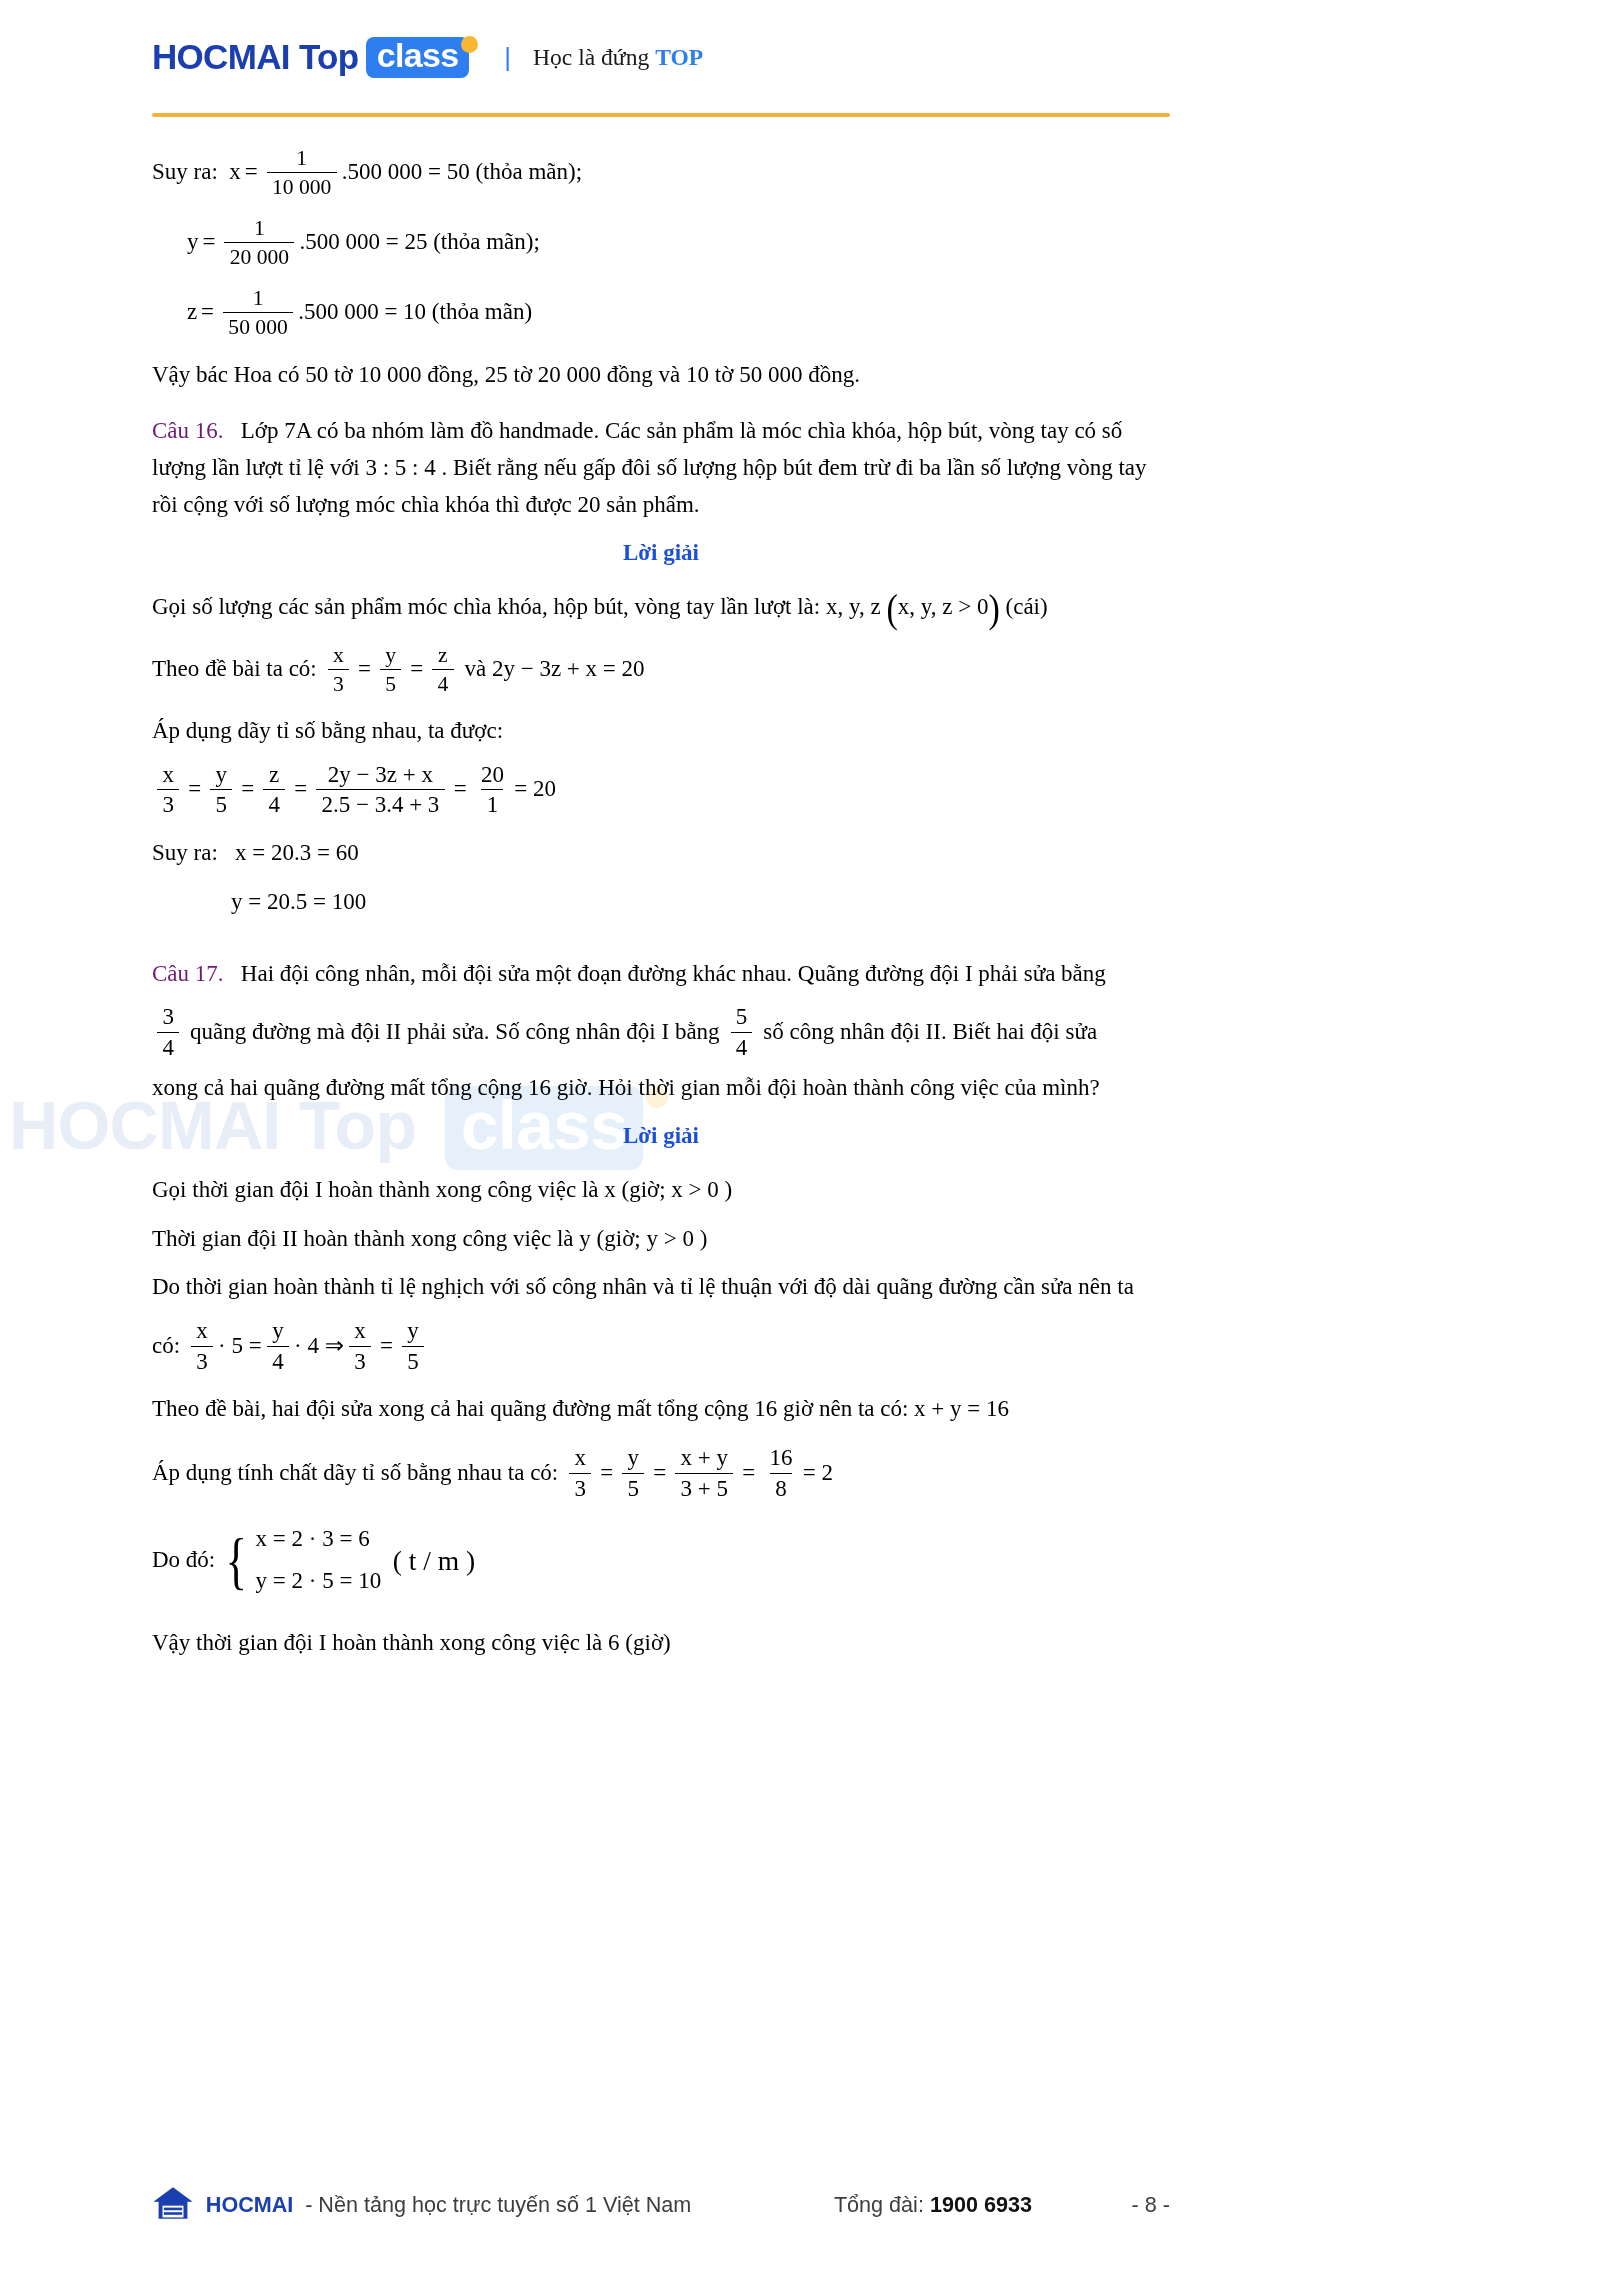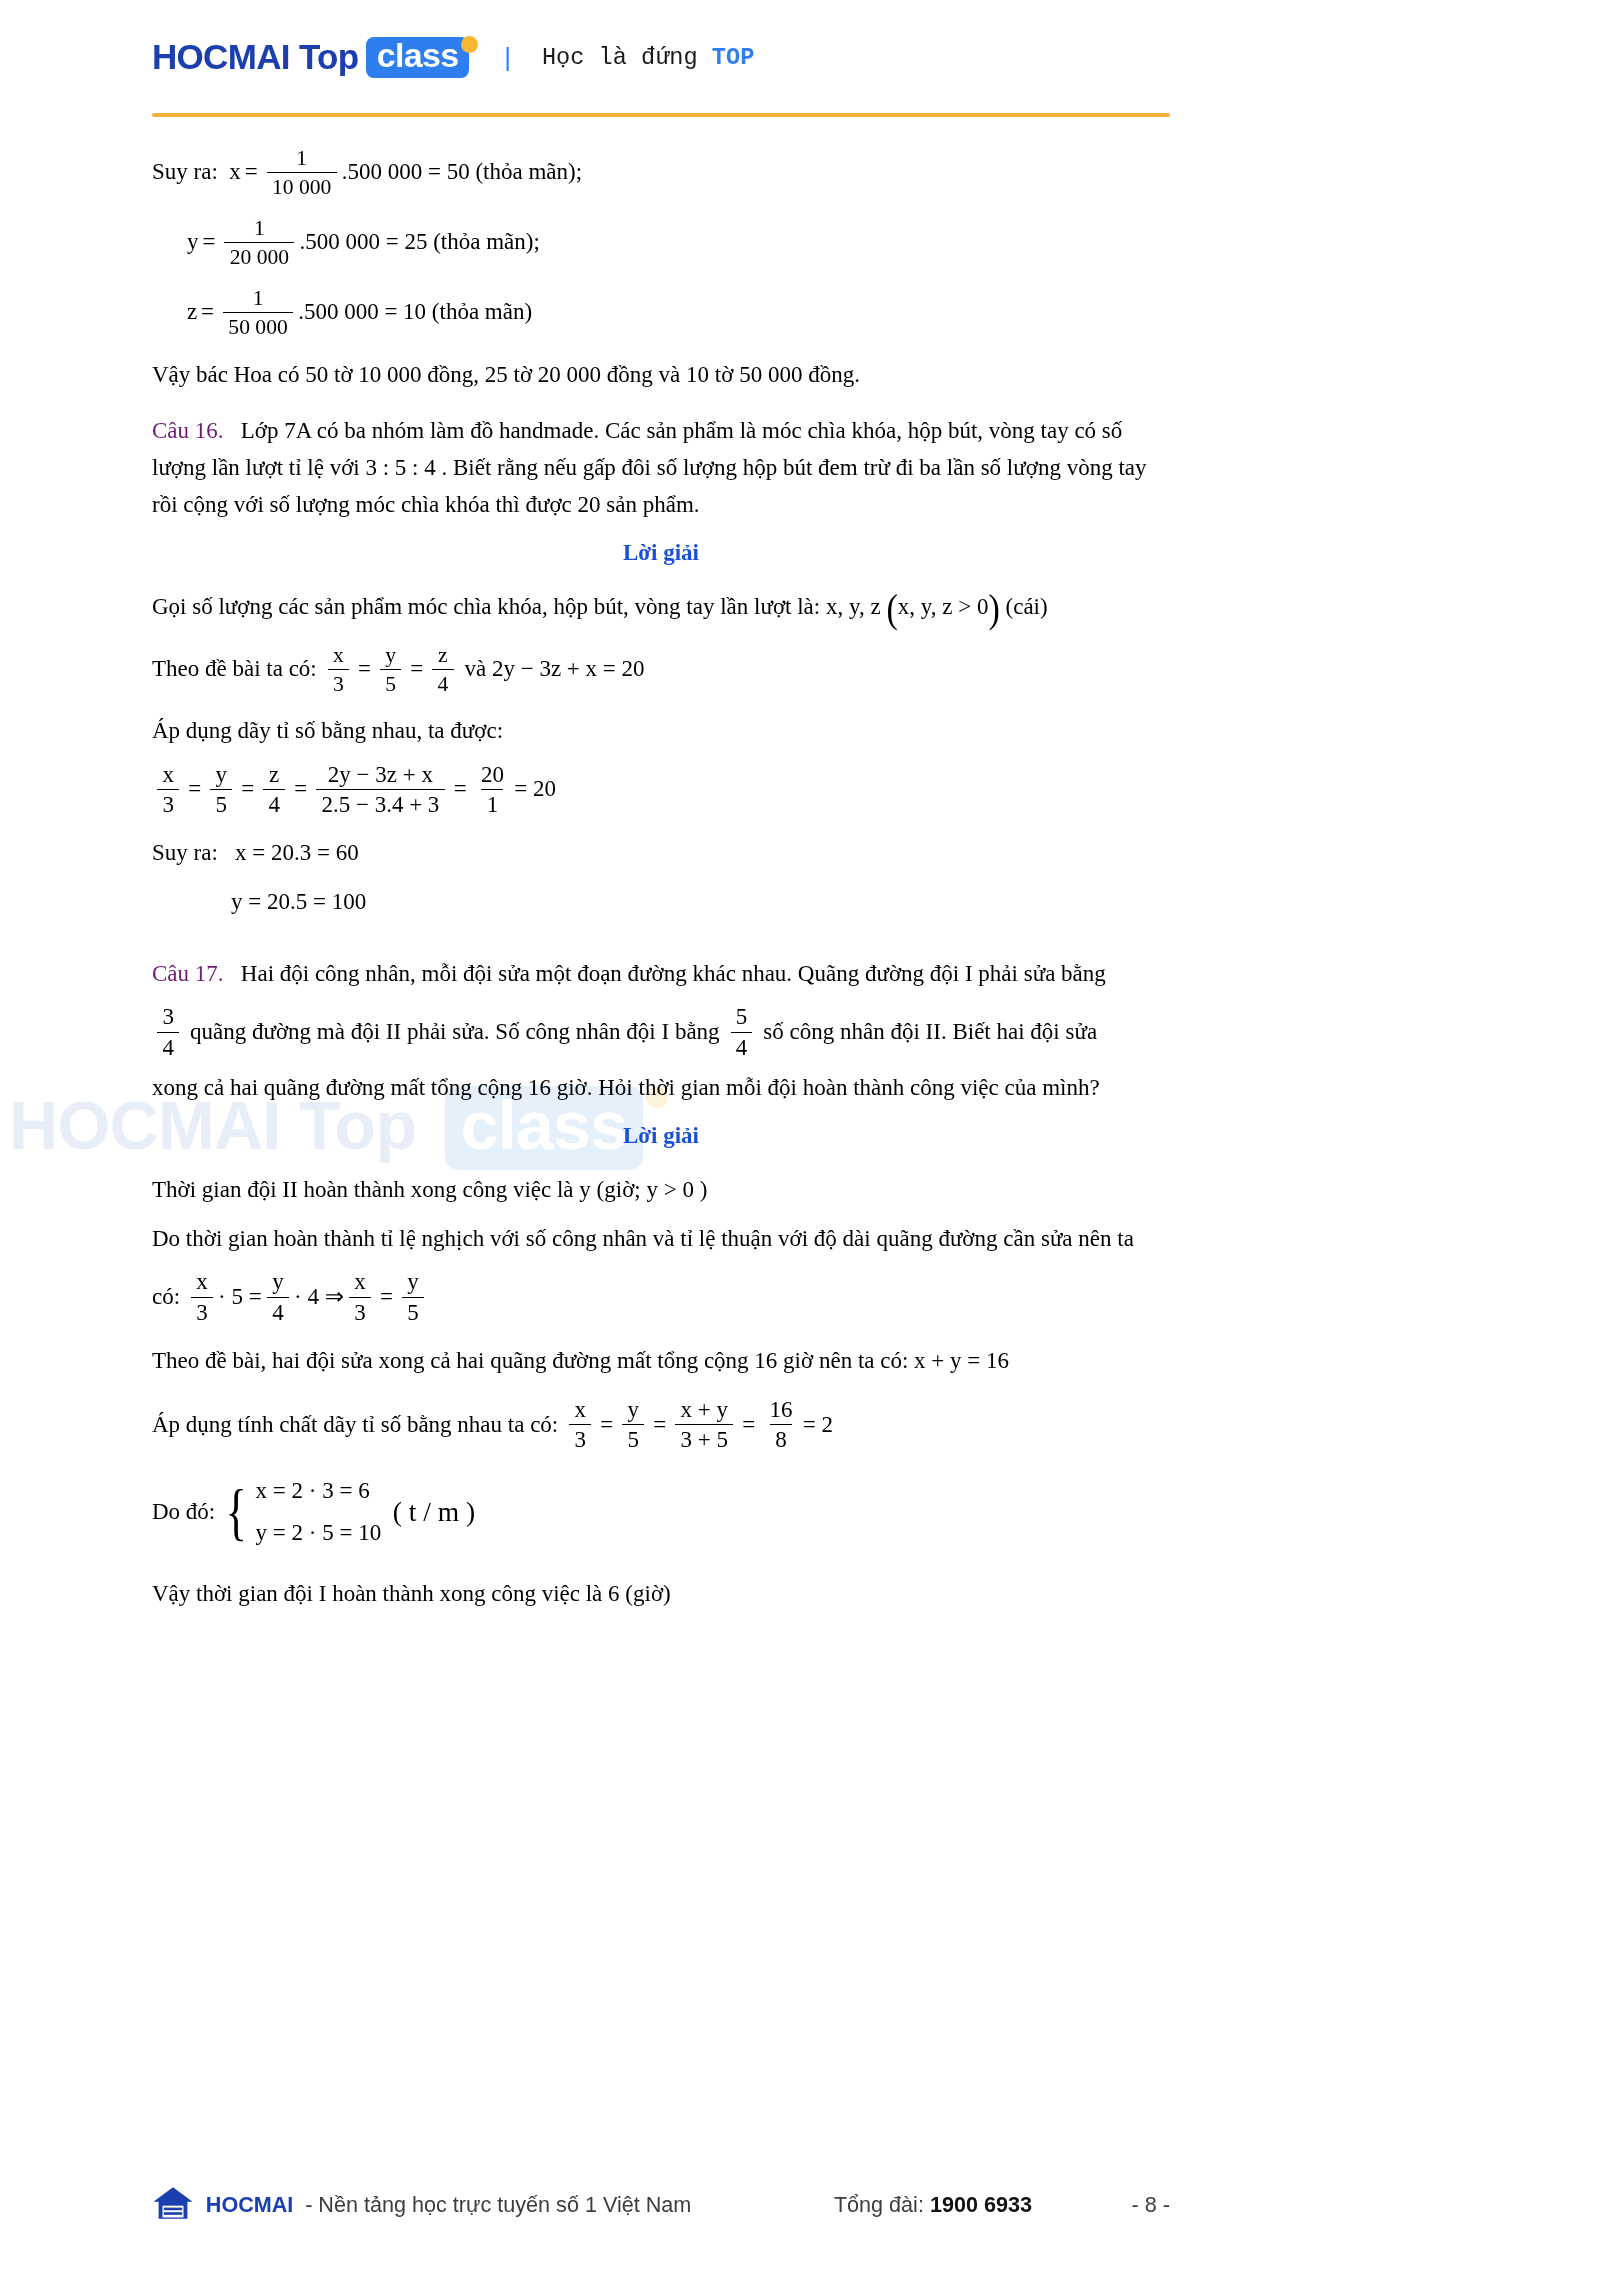--- a/index.html
+++ b/index.html
@@ -69,24 +69,24 @@
     border-radius: 50%;
     background: #f7b733;
   }
   .header-sep {
     color: #2f7ef0;
     font-size: 26px;
     font-family: "Liberation Sans", sans-serif;
     margin-left: 18.3px;
   }
   .header-slogan {
-    font-family: Liberation Mono, monospace;
+    font-family: Liberation Serif, serif;
     font-size: 23.6px;
     color: #1a1a1a;
-    margin-left: 14px;
+    margin-left: 5px;
     text-align: center;
   }
   .header-slogan b {
     color: #2f7ef0;
   }
   .header-rule {
     position: absolute;
     left: 152px;
     right: 152px;
     top: 113px;
@@ -399,20 +399,21 @@
               <span class="den">4</span>
             </span>
           &nbsp;<span>số công nhân đội II. Biết hai đội sửa</span>
         </span>
       </div>
       <p class="line">xong cả hai quãng đường mất tổng cộng 16 giờ. Hỏi thời gian mỗi đội hoàn thành công việc của mình?</p>
     </div>
 
     <p class="loigiai" style="margin-top:1.3px;">Lời giải</p>
 
+    <p class="line">Gọi thời gian đội I hoàn thành xong công việc là  x  (giờ;  x &gt; 0 )</p>
     <p class="line">Thời gian đội II hoàn thành xong công việc là  y  (giờ;  y &gt; 0 )</p>
     <p class="line">Do thời gian hoàn thành tỉ lệ nghịch với số công nhân và tỉ lệ thuận với độ dài quãng đường cần sửa nên ta</p>
 
     <div class="blk">
       <span class="math">
         <span>có:</span>&nbsp;
         <span class="frac big">
             <span class="num">x</span>
             <span class="den">3</span>
           </span>

